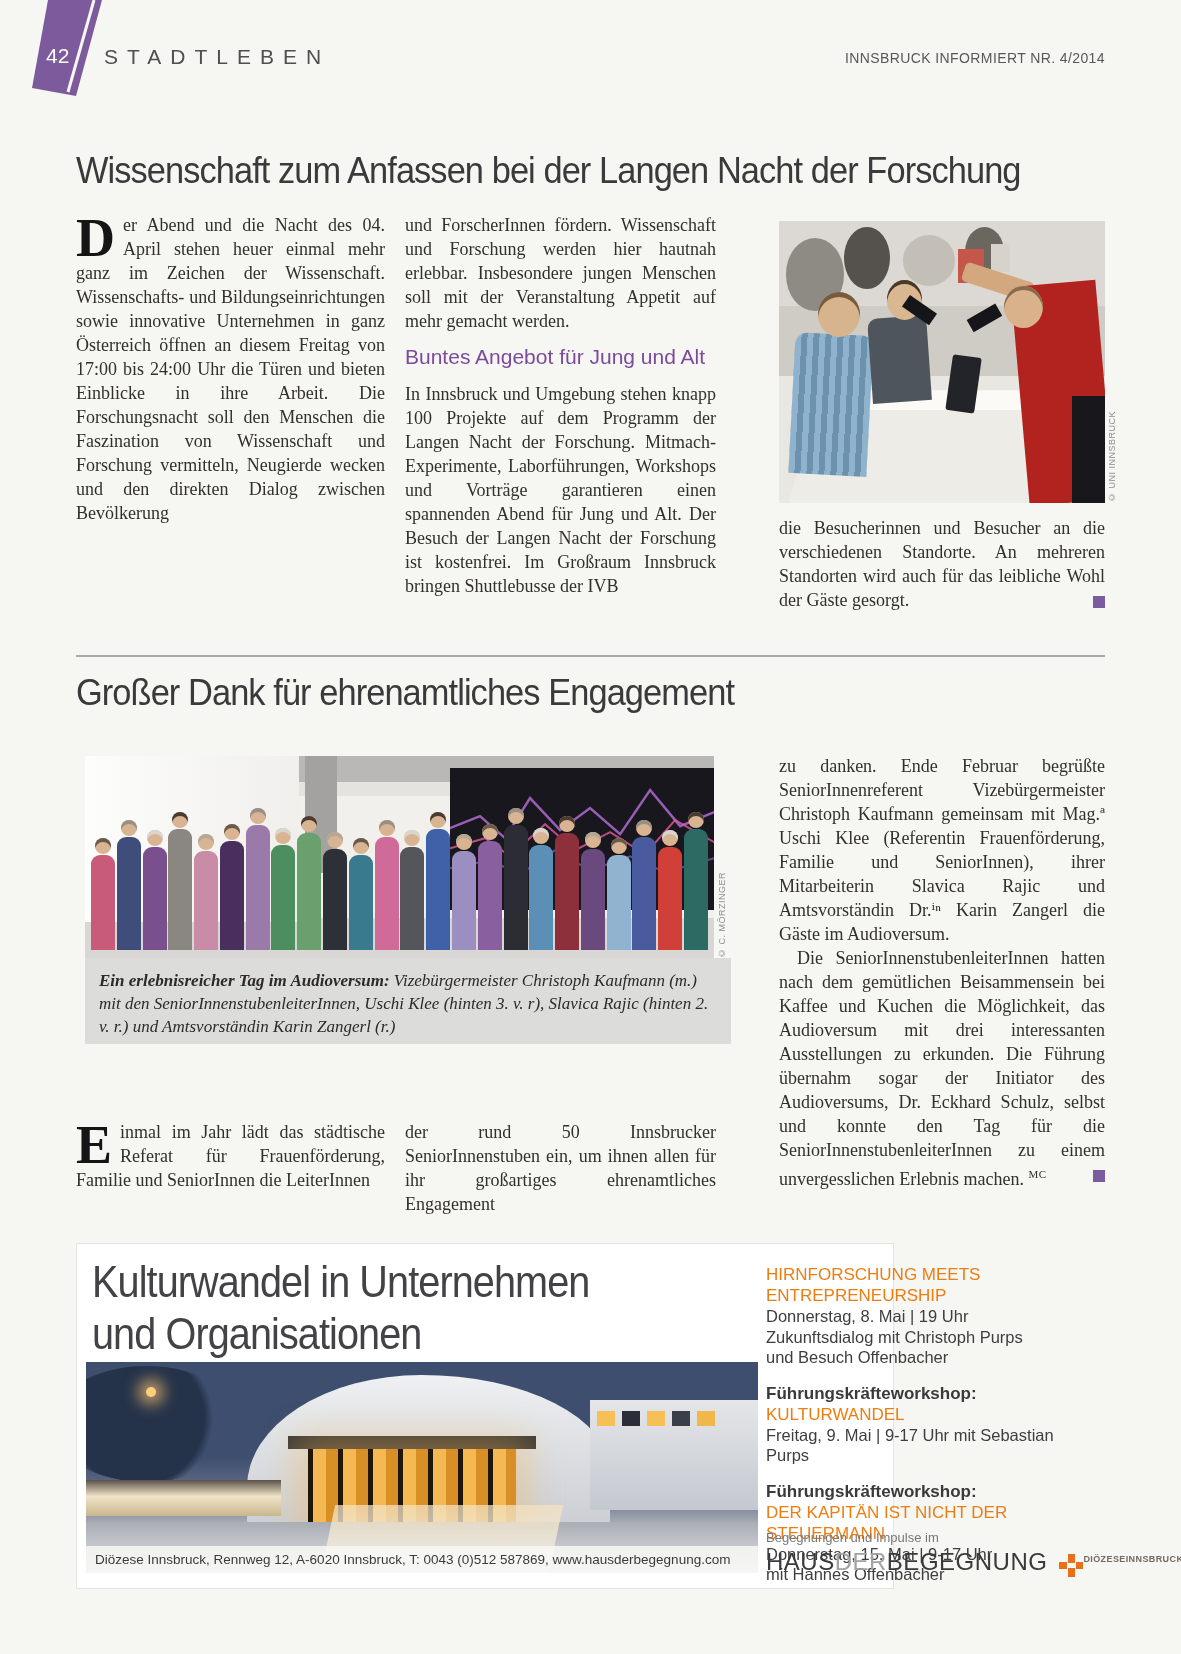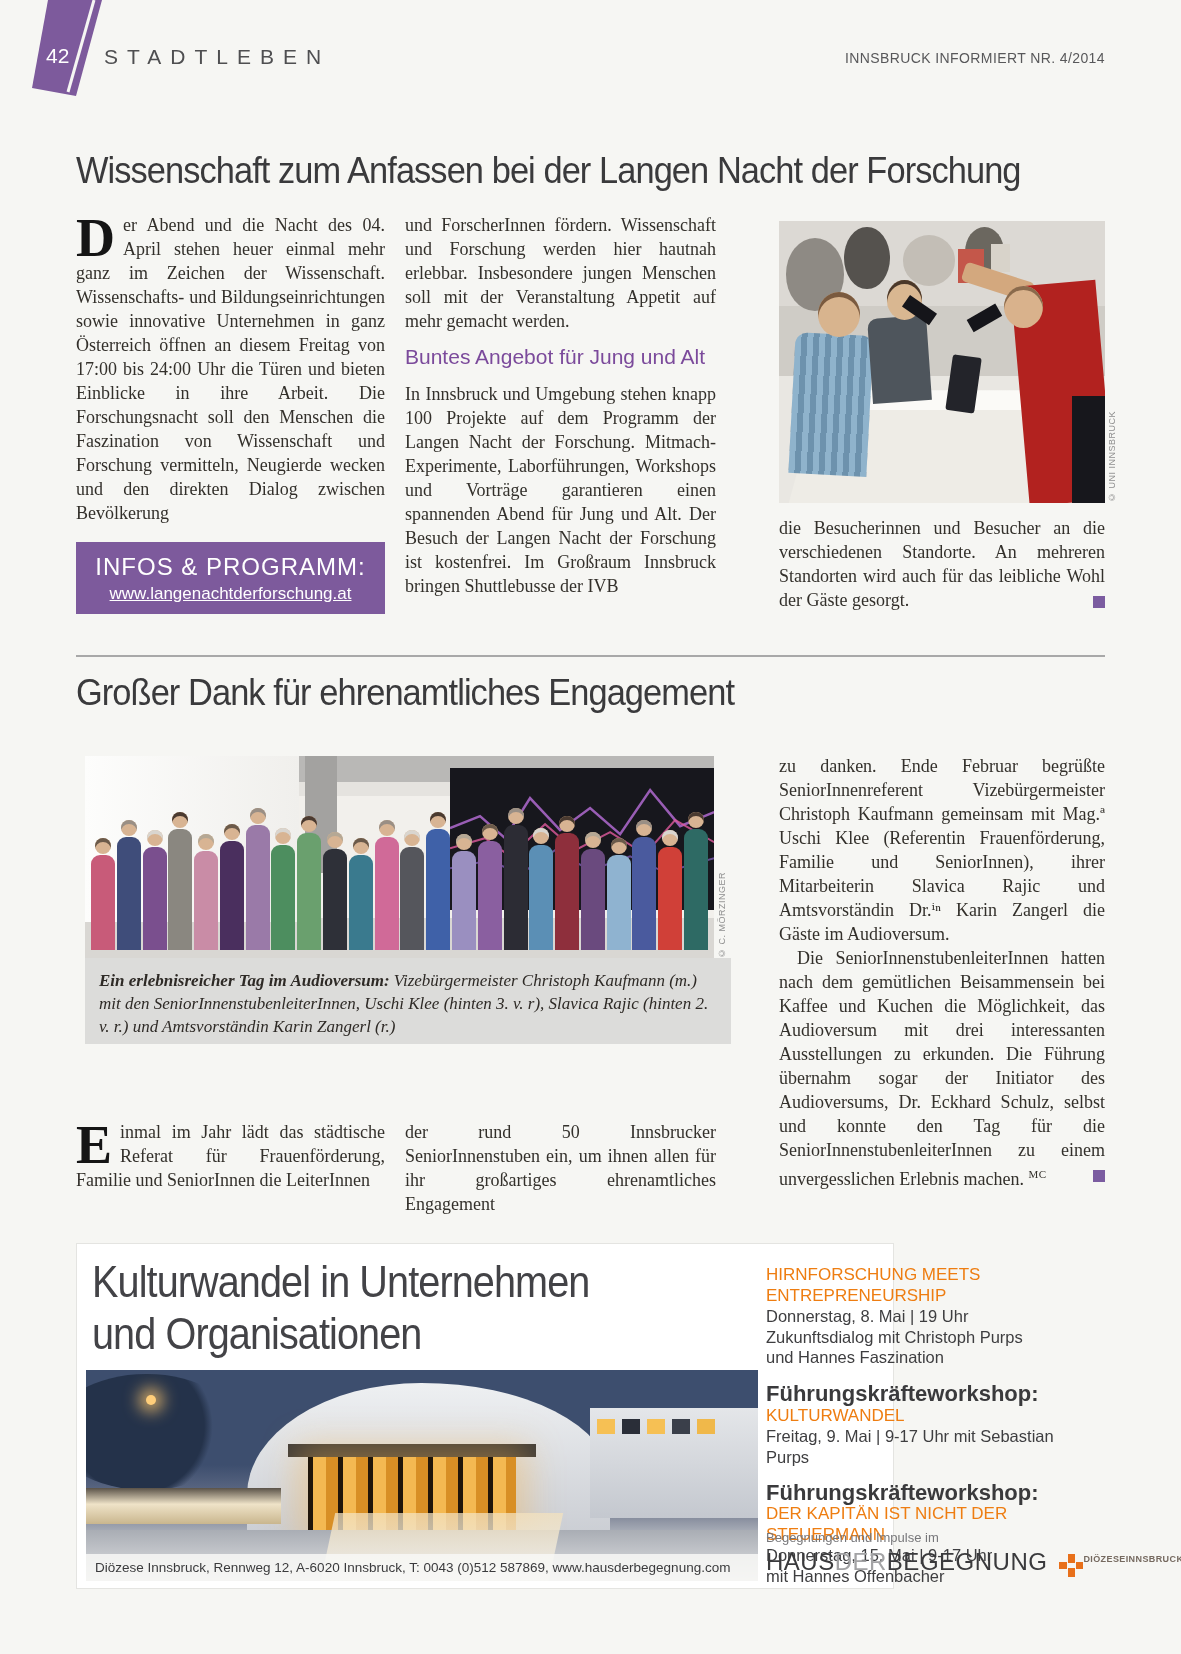--- a/index.html
+++ b/index.html
@@ -81,30 +81,30 @@
   
   .caption-box{position:absolute;left:85px;top:958px;width:646px;height:86px;background:#dcdcda;
     padding:11px 14px;font-style:italic;font-size:17px;line-height:23px;color:#2e2a26;}
   .caption-box b{font-weight:bold;}
 
   
   .ad{position:absolute;left:76px;top:1243px;width:818px;height:346px;background:#fff;border:1px solid #e4e4e1;}
   .ad-headline{position:absolute;left:15px;top:12px;color:#434347;
     font:44px "Liberation Sans","DejaVu Sans",sans-serif;line-height:52px;letter-spacing:-1px;
     transform:scaleX(.9);transform-origin:left top;white-space:nowrap;font-weight:normal;}
-  #ad-photo{left:9px;top:126px;width:672px;height:211px;
+  #ad-photo{left:9px;top:118px;width:672px;height:211px;
     background:linear-gradient(180deg,#3d4e6e 0 45%,#55627e 55%,#7d8496 68%,#b9bdc4 80%,#d6d8db 100%);}
   .bld{position:absolute;}
   .ad-photo-caption{position:absolute;left:0;right:0;bottom:0;height:27px;background:rgba(248,248,246,.85);
     font:13.5px "Liberation Sans","DejaVu Sans",sans-serif;color:#3b3b3d;display:flex;align-items:center;padding-left:9px;z-index:5;}
   .ad-right{position:absolute;left:689px;top:20px;width:334px;
     font-family:"Liberation Sans","DejaVu Sans",sans-serif;color:#3e3e40;font-size:16.5px;line-height:20.5px;}
   .ad-event{margin-bottom:15px;}
   .ev-title{color:var(--orange);font-weight:normal;font-size:17px;line-height:21px;}
-  .ev-label{font-weight:bold;color:#3a3a3c;font-size:22px;line-height:21px;}
+  .ev-label{font-weight:bold;color:#3a3a3c;font-size:17px;line-height:21px;}
   .ad-footer{position:absolute;left:689px;bottom:12px;width:334px;font-family:"Liberation Sans","DejaVu Sans",sans-serif;}
   .ad-tagline{font-size:13px;color:#77777a;margin-bottom:3px;}
   .wordmark-row{display:flex;align-items:flex-end;}
   .wordmark{font-size:24px;letter-spacing:.5px;color:#3a3a3c;white-space:nowrap;}
   .wordmark .mid{color:#a3a3a5;}
   .logo-block{margin-left:12px;display:flex;flex-direction:row;align-items:flex-start;transform:translateY(2px);}
   .diocese{font-size:9px;font-weight:bold;color:#75695f;line-height:10px;letter-spacing:.4px;}
 </style>
 </head>
 <body>
@@ -118,24 +118,20 @@
   <div class="page-number">42</div>
   <div class="section-title">STADTLEBEN</div>
   <div class="issue">INNSBRUCK INFORMIERT NR. 4/2014</div>
 
   <div class="headline" id="a1-headline">Wissenschaft zum Anfassen bei der Langen Nacht der Forschung</div>
 
   <div class="col" id="a1-col1">
     <p><span class="dropcap">D</span><span>er Abend und die Nacht des 04. April stehen heuer einmal mehr ganz im Zeichen der Wissenschaft. Wissenschafts- und Bildungseinrichtungen sowie innovative Unternehmen in ganz Österreich öffnen an diesem Freitag von 17:00 bis 24:00 Uhr die Türen und bieten Einblicke in ihre Arbeit. Die Forschungsnacht soll den Menschen die Faszination von Wissenschaft und Forschung vermitteln, Neugierde wecken und den direkten Dialog zwischen Bevölkerung</span></p>
   </div>
 
-  <div class="infobox">
-    <div class="t">INFOS &amp; PROGRAMM:</div>
-    <div class="u">www.langenachtderforschung.at</div>
-  </div>
 
   <div class="col" id="a1-col2">
     <p>und ForscherInnen fördern. Wissenschaft und Forschung werden hier hautnah erlebbar. Insbesondere jungen Menschen soll mit der Veranstaltung Appetit auf mehr gemacht werden.</p>
     <div class="subhead">Buntes Angebot für Jung und Alt</div>
     <p>In Innsbruck und Umgebung stehen knapp 100 Projekte auf dem Programm der Langen Nacht der Forschung. Mitmach-Experimente, Laborführungen, Workshops und Vorträge garantieren einen spannenden Abend für Jung und Alt. Der Besuch der Langen Nacht der Forschung ist kostenfrei. Im Großraum Innsbruck bringen Shuttlebusse der IVB</p>
   </div>
 
   <div class="photo" id="ms-photo">
     <div class="ms-blob" style="left:2%;top:6%;width:18%;height:26%;background:#8e8a84;"></div>
     <div class="ms-blob" style="left:20%;top:2%;width:14%;height:22%;background:#55524e;"></div>
@@ -317,21 +313,21 @@
       <div class="bld" style="left:36%;bottom:0;width:34%;height:32%;background:linear-gradient(180deg,rgba(244,226,190,.75),rgba(238,238,236,.9));transform:skewX(-12deg);"></div>
       <div class="ad-photo-caption">Diözese Innsbruck, Rennweg 12, A-6020 Innsbruck, T: 0043 (0)512 587869, www.hausderbegegnung.com</div>
     </div>
 
     <div class="ad-right">
       <div class="ad-event">
         <div class="ev-title">HIRNFORSCHUNG MEETS</div>
         <div class="ev-title">ENTREPRENEURSHIP</div>
         <div>Donnerstag, 8. Mai | 19 Uhr</div>
         <div>Zukunftsdialog mit Christoph Purps</div>
-        <div>und Hannes Faszination</div>
+        <div>und Besuch Offenbacher</div>
       </div>
       <div class="ad-event">
         <div><span class="ev-label">Führungskräfteworkshop:</span> <span class="ev-title">KULTURWANDEL</span></div>
         <div>Freitag, 9. Mai | 9-17 Uhr mit Sebastian Purps</div>
       </div>
       <div class="ad-event">
         <div class="ev-label">Führungskräfteworkshop:</div>
         <div class="ev-title">DER KAPITÄN IST NICHT DER STEUERMANN</div>
         <div>Donnerstag, 15. Mai | 9-17 Uhr</div>
         <div>mit Hannes Offenbacher</div>

